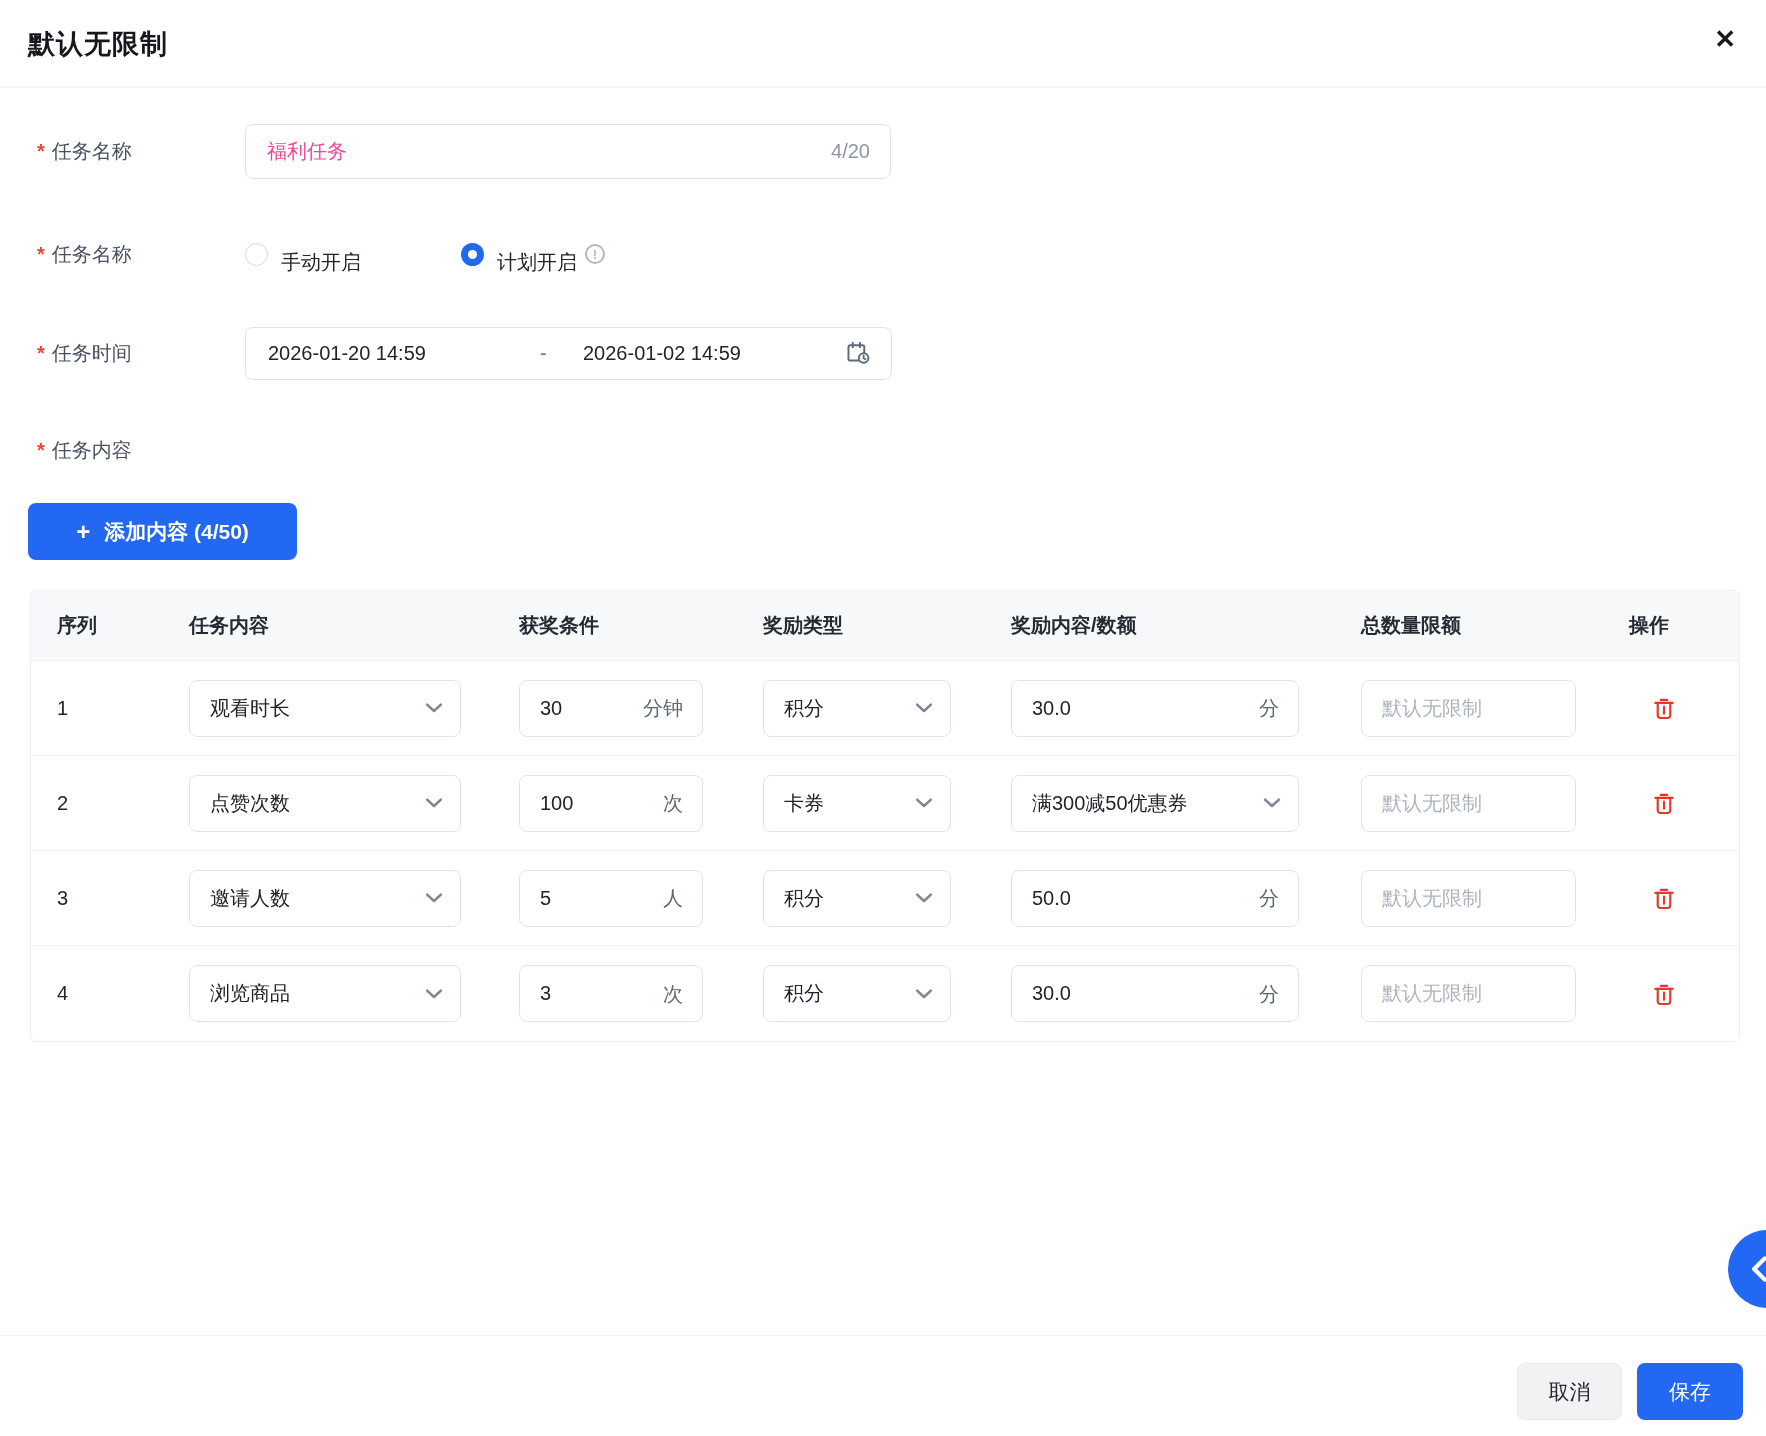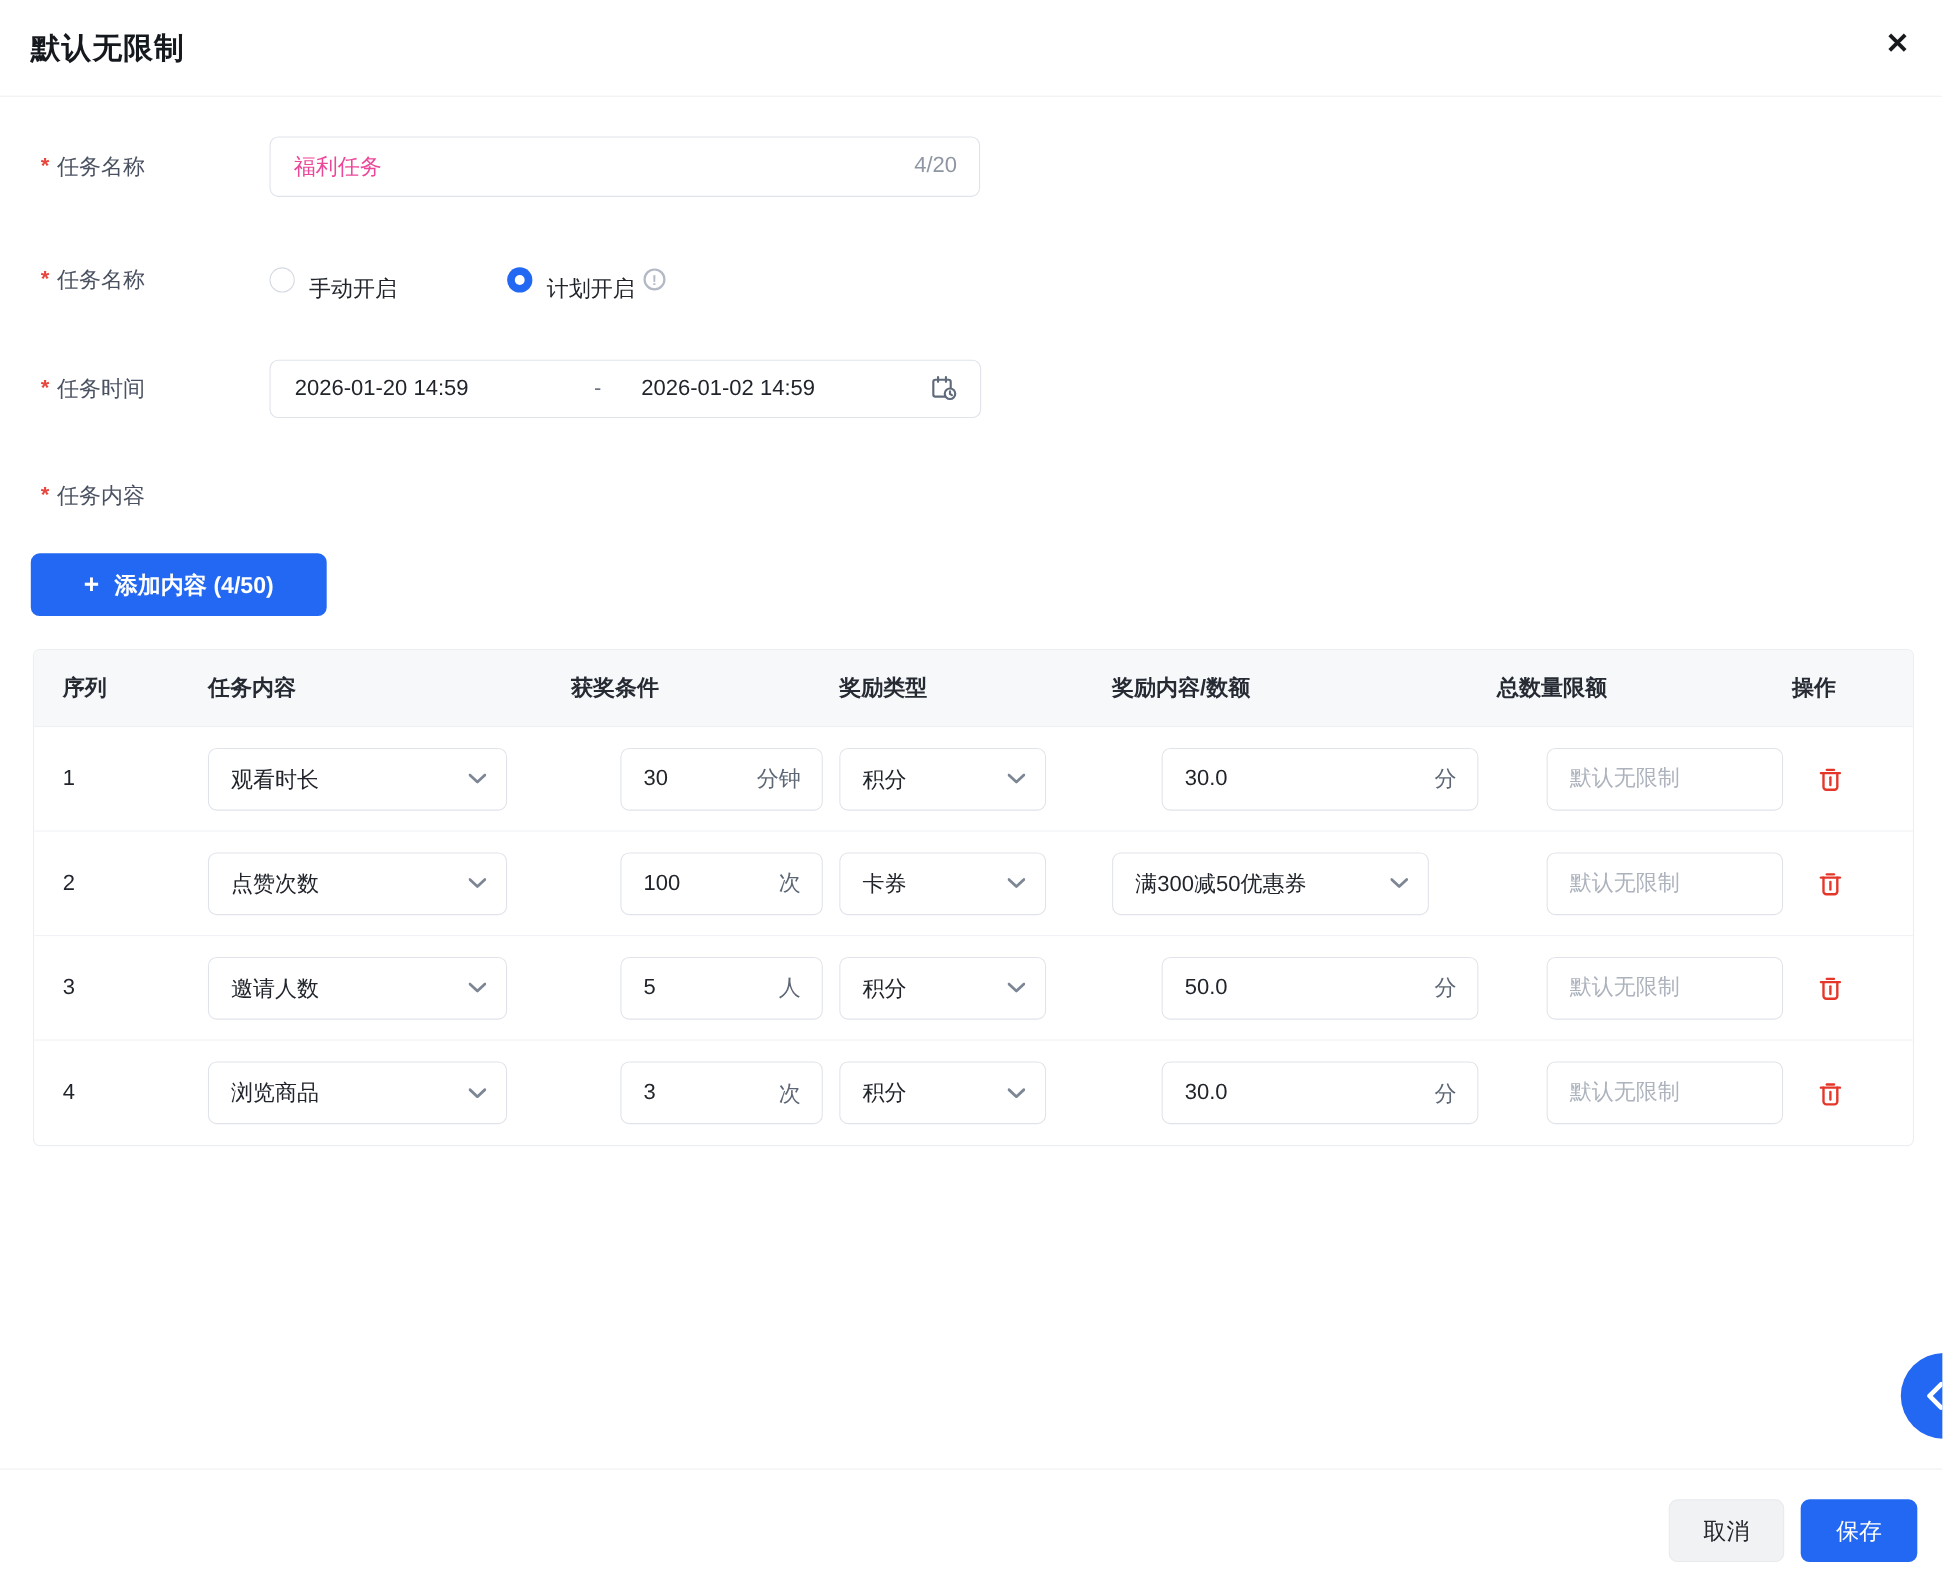--- a/index.html
+++ b/index.html
@@ -139,21 +139,21 @@
     display:flex; align-items:center; justify-content:space-between;
     padding:0 18px 0 20px;
     background:#fff; cursor:pointer;
     font-size:20px; color:#21252b;
   }
   .w-task   { width:272px; }
   .w-type   { width:188px; }
   .w-reward { width:288px; }
   .chev { flex:0 0 auto; margin-left:10px; display:flex; }
 
-  .unit-input { position:relative;margin-left:45px; }
+  .unit-input { position:relative; }
   .w-cond  { width:184px; }
   .w-limit { width:215px; }
   .unit-input input {
     width:100%; height:57px;
     border:1px solid #e0e4ea; border-radius:8px;
     font-size:20px; color:#21252b;
     padding:0 64px 0 20px;
     outline:none; background:#fff;
     font-family:inherit;
   }

